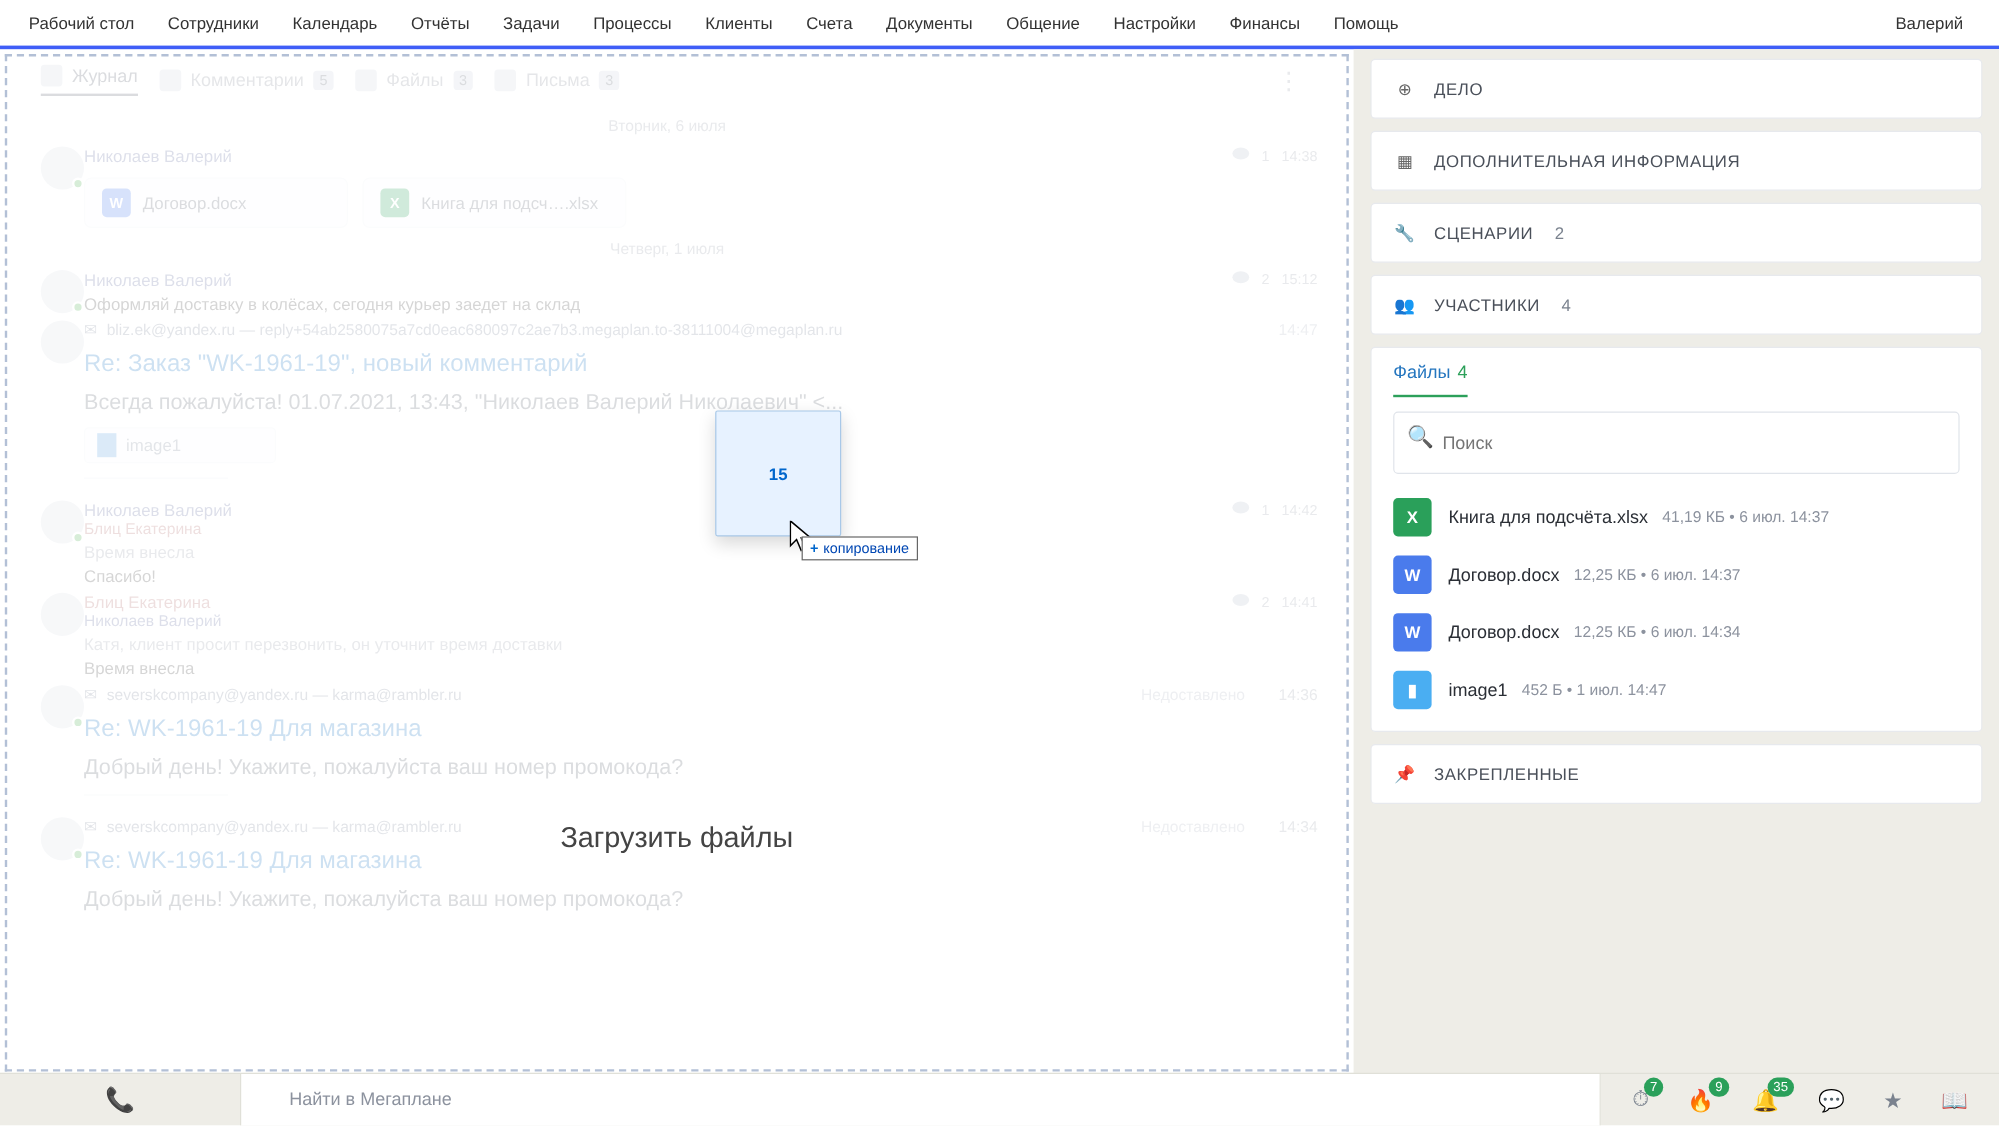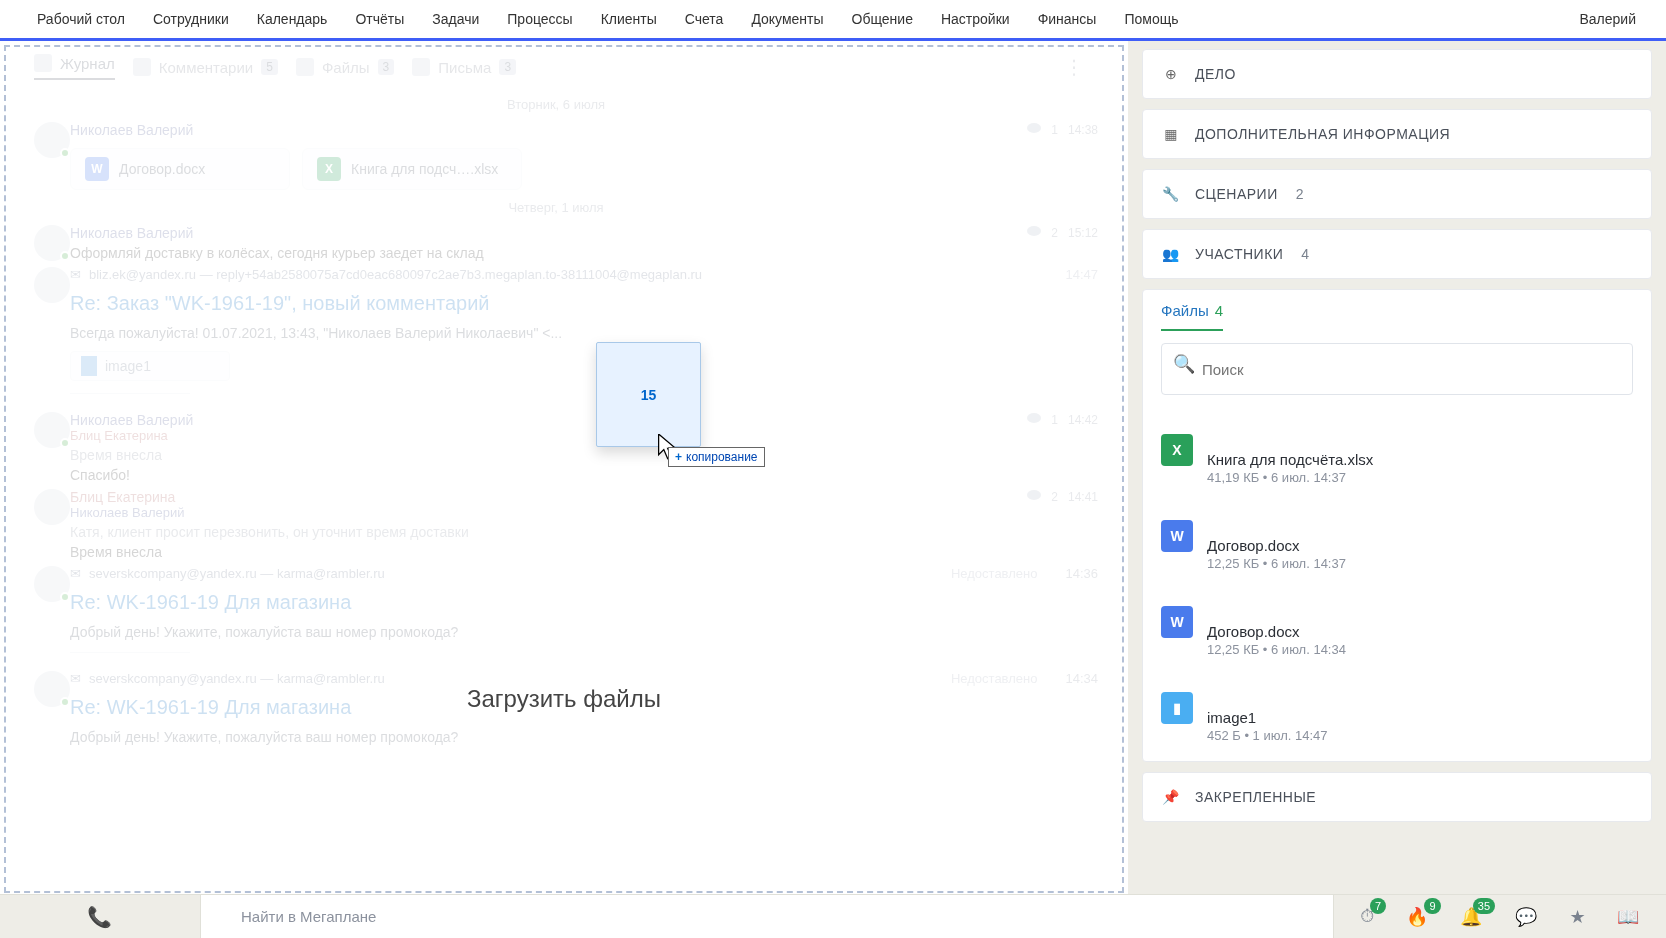--- a/index.html
+++ b/index.html
@@ -1,18 +1,18 @@
 <!DOCTYPE html>
 <html><head>
 <meta charset="utf-8">
 <style>
 * { box-sizing: border-box; margin: 0; padding: 0; font-family: Arial, sans-serif; }
 body { background: #fff; width: 1666px; height: 938px; overflow: hidden; position: relative; }
 
-.topnav { display: flex; align-items: center; height: 38px; padding: 0 37px; gap: 28px; font-size: 14px; color: #333; position: relative; }
+.topnav { display: flex; align-items: center; height: 38px; padding: 0 24px; gap: 28px; font-size: 14px; color: #333; position: relative; }
 .topnav .nav-item { cursor: pointer; }
 .topnav .user-name { position: absolute; right: 30px; color: #333; }
 .top-blue-line { height: 3px; background: #3f5ef7; width: 100%; }
 
 .main-wrap { display: flex; height: calc(100% - 82px); }
 
 .left-col { flex: 1; position: relative; padding: 6px 30px 0 14px; overflow: hidden; }
 .left-col .drop-overlay { position: absolute; inset: 4px; border: 2px dashed #b3c0d6; background: rgba(255,255,255,0.78); z-index: 5; pointer-events: none; }
 .drop-overlay-inner { position: absolute; inset: 0; display: flex; flex-direction: column; align-items: center; justify-content: center; padding-top: 320px; }
 .drop-overlay-title { font-size: 24px; color: #444; }
@@ -40,21 +40,21 @@
 .msg-text { color: #444; font-size: 14px; margin-top: 4px; }
 .view-ic { width: 14px; height: 10px; background: #b7bfcc; border-radius: 50%; display: inline-block; }
 
 .att-row { display: flex; gap: 12px; margin-top: 10px; }
 .att-chip { display: flex; align-items: center; gap: 10px; background: #fafbfc; border: 1px solid #edf0f4; border-radius: 6px; padding: 8px 14px; width: 220px; color: #5a6270; font-size: 14px; }
 .fic { width: 24px; height: 24px; border-radius: 4px; display: inline-flex; align-items: center; justify-content: center; font-size: 12px; font-weight: bold; color: #fff; }
 .fic.w { background: #4a7bec; }
 .fic.x { background: #2aa05a; }
 .email-hdr { display: flex; align-items: center; gap: 8px; color: #808a9c; font-size: 13px; }
 .email-subject { color: #1f76c2; font-size: 20px; margin-top: 10px; }
-.email-body { color: #5d6470; font-size: 14px; margin-top: 10px; }
+.email-body { color: #5d6470; font-size: 18px; margin-top: 10px; }
 .email-status { margin-left: auto; color: #b0b6c2; font-size: 13px; }
 .email-att { display: flex; align-items: center; gap: 8px; background: #fafbfc; border: 1px solid #edf0f4; border-radius: 4px; padding: 4px 10px; color: #7f8a9c; font-size: 14px; margin-top: 10px; width: 160px; }
 .email-att .fic2 { width: 16px; height: 20px; background: #5aa0e0; display: inline-block; }
 .email-div { height: 1px; background: #e8ecf2; margin: 12px 0; width: 120px; }
 
 .right-col { width: 538px; background: #eeede7; padding: 8px 14px; display: flex; flex-direction: column; gap: 10px; overflow-y: auto; }
 .r-card { background: #fff; border-radius: 4px; border: 1px solid #e7e9ed; padding: 14px 18px; }
 .r-card-header { display: flex; align-items: center; gap: 14px; color: #4a505a; font-size: 14px; letter-spacing: .5px; }
 .r-card-header .ic { width: 20px; height: 20px; display: inline-flex; align-items: center; justify-content: center; color: #666; }
 .r-card-header .cnt { color: #7a828e; margin-left: 4px; }
@@ -65,21 +65,21 @@
 .files-tab .cnt { color: #2ca05a; }
 .files-search { margin: 12px 18px; position: relative; }
 .files-search input { width: 100%; height: 52px; border: 1px solid #e0e4ea; border-radius: 4px; padding-left: 40px; font-size: 15px; color: #333; }
 .files-search .sic { position: absolute; left: 12px; top: 10px; color: #9aa0ab; font-size: 18px; }
 .files-group-title { color: #8c929e; font-size: 13px; margin: 8px 18px; }
 .file-item { display: flex; align-items: center; gap: 14px; padding: 8px 18px; cursor: pointer; }
 .fi-ic { width: 32px; height: 32px; border-radius: 4px; display: flex; align-items: center; justify-content: center; font-weight: bold; color: #fff; font-size: 14px; }
 .fi-ic.x { background: #2aa05a; }
 .fi-ic.w { background: #4a7bec; }
 .fi-ic.g { background: #4aaef2; }
-.fi-text { display: flex; flex-direction: column; gap: 2px; margin-top: 36px; }
+.fi-text { display: flex; flex-direction: row; gap: 12px; }
 .fi-name { color: #2b2f36; font-size: 15px; }
 .fi-meta { color: #8c929e; font-size: 13px; }
 .files-gap { height: 10px; }
 
 .bottombar { position: absolute; bottom: 0; left: 0; right: 0; height: 44px; background: #eeede7; border-top: 1px solid #e0e0d8; display: flex; align-items: center; }
 .bb-left { width: 200px; display: flex; align-items: center; justify-content: center; color: #b0b6c2; font-size: 20px; }
 .bb-search { flex: 1; height: 100%; display: flex; align-items: center; padding-left: 40px; background: #fff; border: 1px solid #e0e0d8; border-top: none; border-bottom: none; color: #8c929e; font-size: 15px; }
 .bb-icons { display: flex; gap: 32px; padding: 0 26px; align-items: center; color: #7a828e; font-size: 18px; }
 .bb-ic { position: relative; cursor: pointer; }
 .bb-badge { position: absolute; top: -8px; right: -12px; background: #2aa05a; color: #fff; font-size: 11px; border-radius: 10px; padding: 2px 5px; min-width: 16px; text-align: center; }

